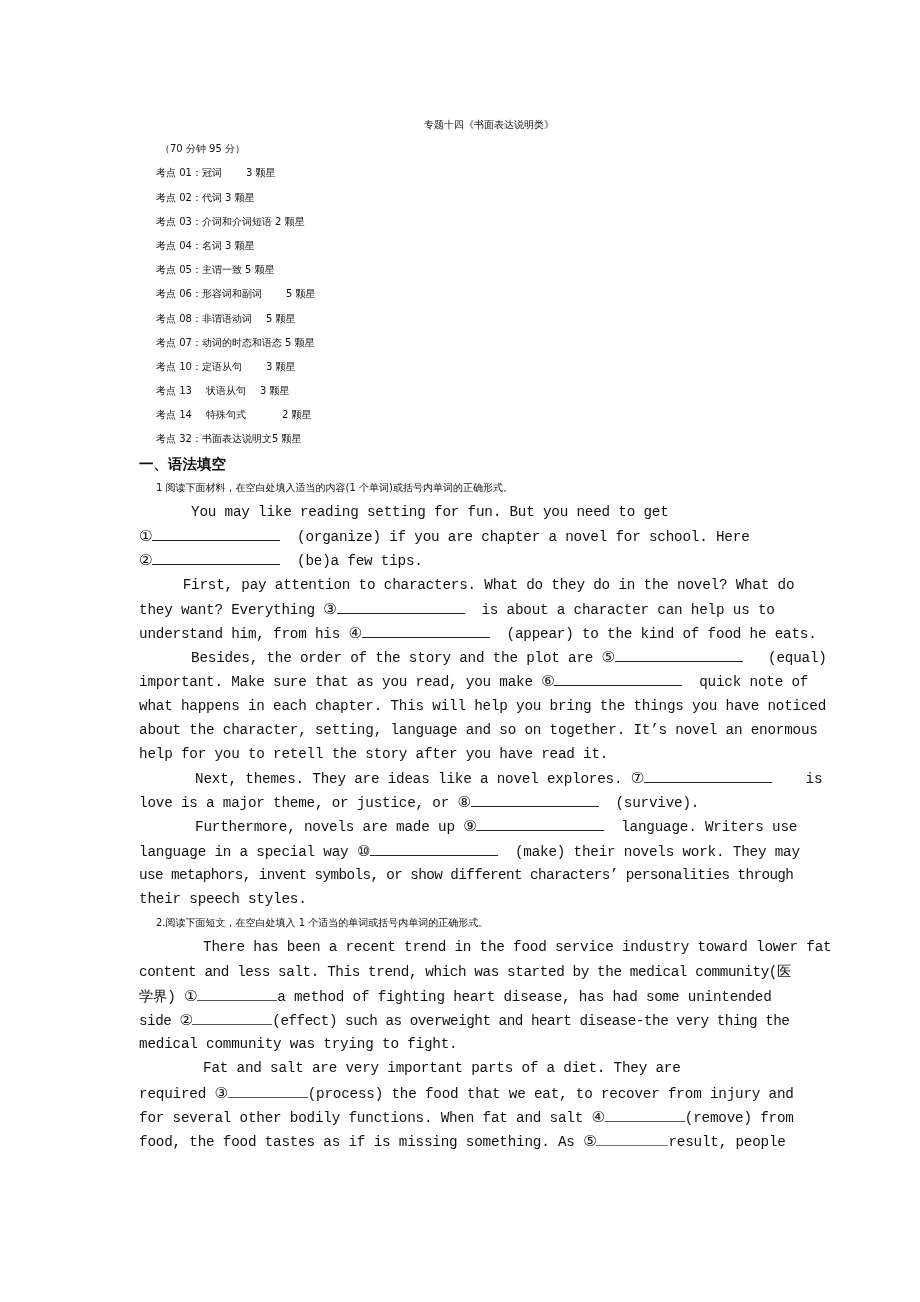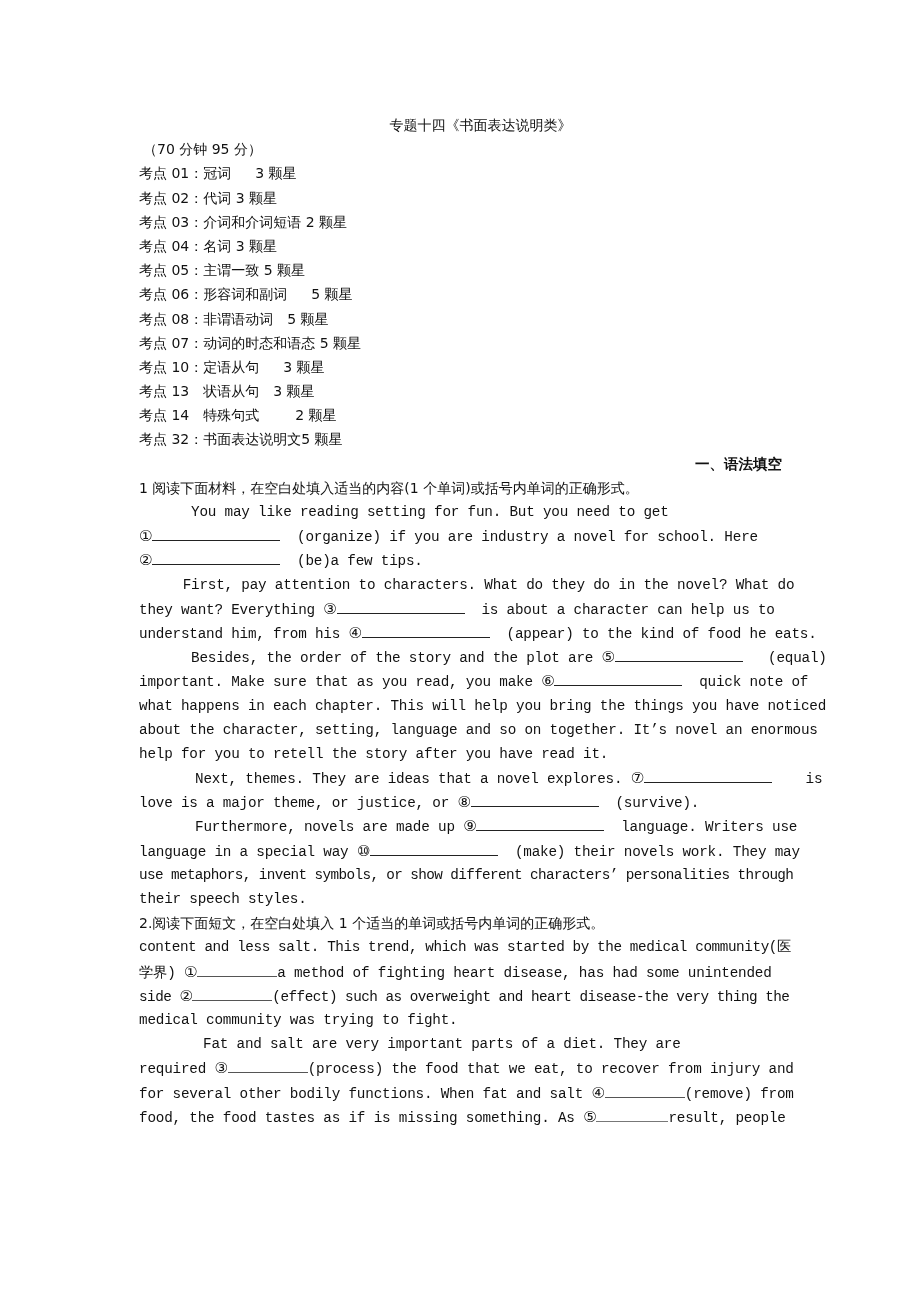--- a/index.html
+++ b/index.html
@@ -30,25 +30,25 @@
     }
     .title {
       text-align: center;
       padding-left: 40px;
       font-size: 15px;
     }
     .heading {
       font-family: "DejaVu Sans", "Liberation Sans", sans-serif;
       font-weight: bold;
       font-size: 14.5px;
-      text-align: right;
     }
     .cn {
       font-family: "DejaVu Sans", "Liberation Sans", sans-serif;
-      font-size: 14px;
+      font-size: 10px;
+      margin-left: 17px;
     }
     .en {
       font-family: "Liberation Mono", "DejaVu Sans Mono", monospace;
       font-size: 14.3px;
       letter-spacing: -0.2px;
     }
     .just {
       display: flex;
       justify-content: center;
     }
@@ -117,21 +117,21 @@
   </div>
 
   <div class="line heading">一、语法填空</div>
 
   <div>
     <div class="line cn">1 阅读下面材料，在空白处填入适当的内容(1 个单词)或括号内单词的正确形式。</div>
 
     <div class="line en indent-s">You may like reading setting for fun. But you need to get</div>
 
     <div class="line en">
-      <span class="num">①</span><span class="blank long"></span>&nbsp;&nbsp;<span>(organize) if you are industry a novel for school. Here</span>
+      <span class="num">①</span><span class="blank long"></span>&nbsp;&nbsp;<span>(organize) if you are chapter a novel for school. Here</span>
     </div>
     <div class="line en">
       <span class="num">②</span><span class="blank long"></span>&nbsp;&nbsp;<span>(be)a few tips.</span>
     </div>
 
     <div class="line en indent just">
       <span>First, pay attention to characters. What do they do in the novel? What do</span>
     </div>
     <div class="line en">
       <span>they want? Everything </span><span class="num">③</span><span class="blank long"></span>&nbsp;&nbsp;<span>is about a character can help us to</span>
@@ -144,39 +144,40 @@
       <span>Besides, the order of the story and the plot are </span><span class="num">⑤</span><span class="blank long"></span>&nbsp;&nbsp;&nbsp;<span>(equal)</span>
     </div>
     <div class="line en">
       <span>important. Make sure that as you read, you make </span><span class="num">⑥</span><span class="blank long"></span>&nbsp;&nbsp;<span>quick note of</span>
     </div>
     <div class="line en">what happens in each chapter. This will help you bring the things you have noticed</div>
     <div class="line en">about the character, setting, language and so on together. It’s novel an enormous</div>
     <div class="line en">help for you to retell the story after you have read it.</div>
 
     <div class="line en indent">
-      <span>Next, themes. They are ideas that a novel explores. </span><span class="num">⑦</span><span class="blank long"></span>&nbsp;&nbsp;&nbsp;&nbsp;<span>is</span>
+      <span>Next, themes. They are ideas like a novel explores. </span><span class="num">⑦</span><span class="blank long"></span>&nbsp;&nbsp;&nbsp;&nbsp;<span>is</span>
     </div>
     <div class="line en">
       <span>love is a major theme, or justice, or </span><span class="num">⑧</span><span class="blank long"></span>&nbsp;&nbsp;<span>(survive).</span>
     </div>
 
     <div class="line en indent">
       <span>Furthermore, novels are made up </span><span class="num">⑨</span><span class="blank long"></span>&nbsp;&nbsp;<span>language. Writers use</span>
     </div>
     <div class="line en">
       <span>language in a special way </span><span class="num">⑩</span><span class="blank long"></span>&nbsp;&nbsp;<span>(make) their novels work. They may</span>
     </div>
     <div class="line en" style="letter-spacing:-0.6px;">use metaphors, invent symbols, or show different characters’ personalities through</div>
     <div class="line en">their speech styles.</div>
   </div>
 
   <div>
     <div class="line cn">2.阅读下面短文，在空白处填入 1 个适当的单词或括号内单词的正确形式。</div>
 
+    <div class="line en indent-l">There has been a recent trend in the food service industry toward lower fat</div>
     <div class="line en" style="letter-spacing:-0.4px;">content and less salt. This trend, which was started by the medical community(医</div>
     <div class="line en">
       <span>学界)  </span><span class="num">①</span><span class="blank short"></span><span>a method of fighting heart disease, has had some unintended</span>
     </div>
     <div class="line en" style="letter-spacing:-0.5px;">
       <span>side  </span><span class="num">②</span><span class="blank short"></span><span>(effect) such as overweight and heart disease-the very thing the</span>
     </div>
     <div class="line en">medical community was trying to fight.</div>
 
     <div class="line en indent-l">Fat and salt are very important parts of a diet. They are</div>

